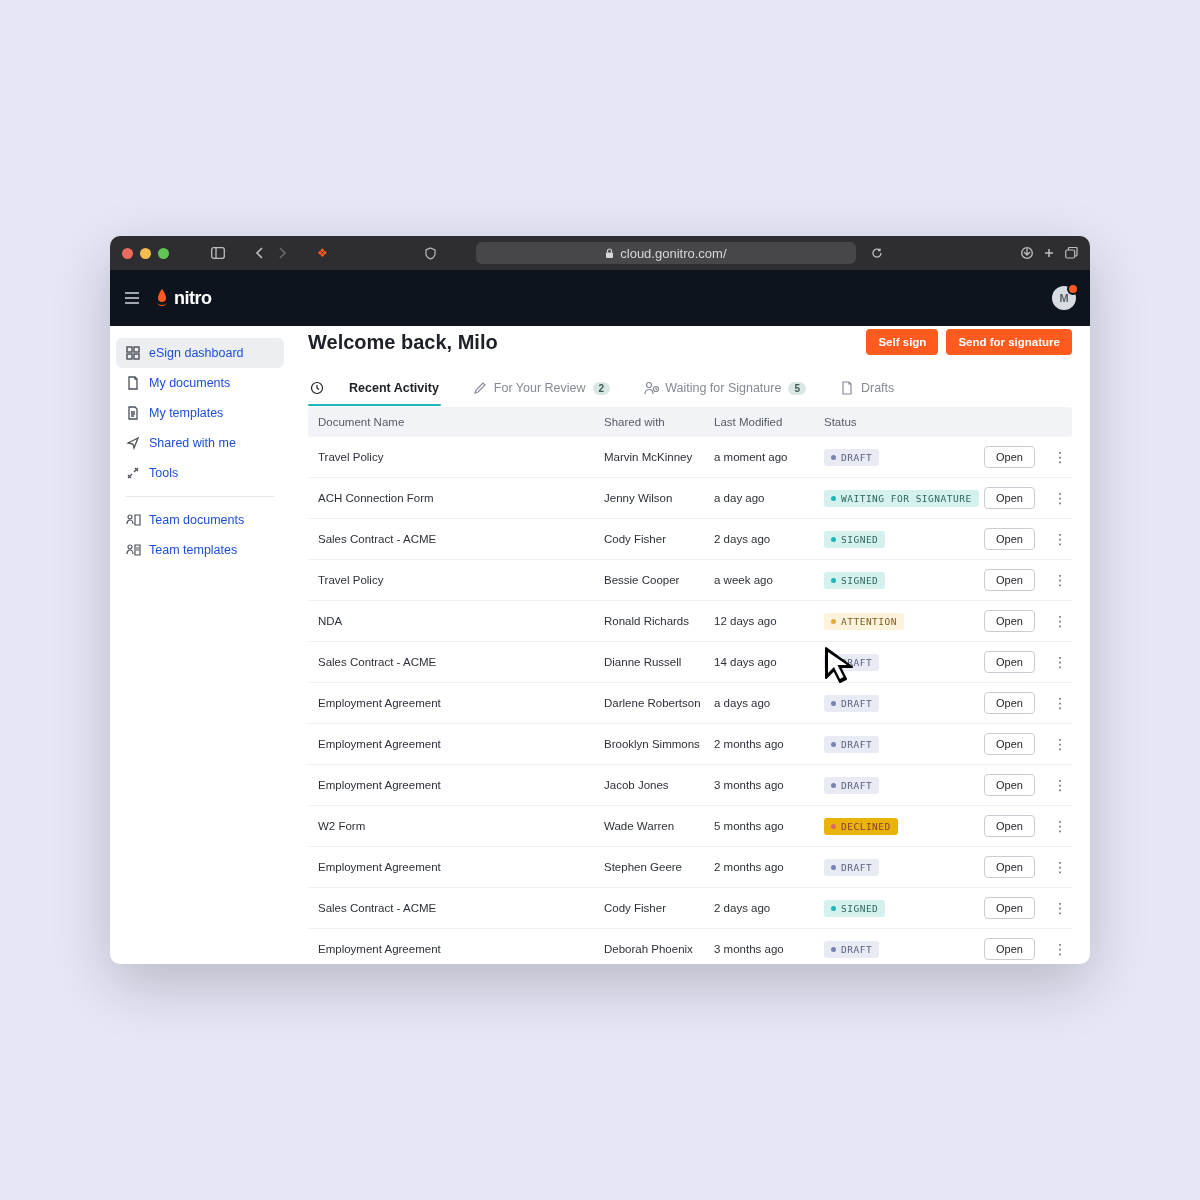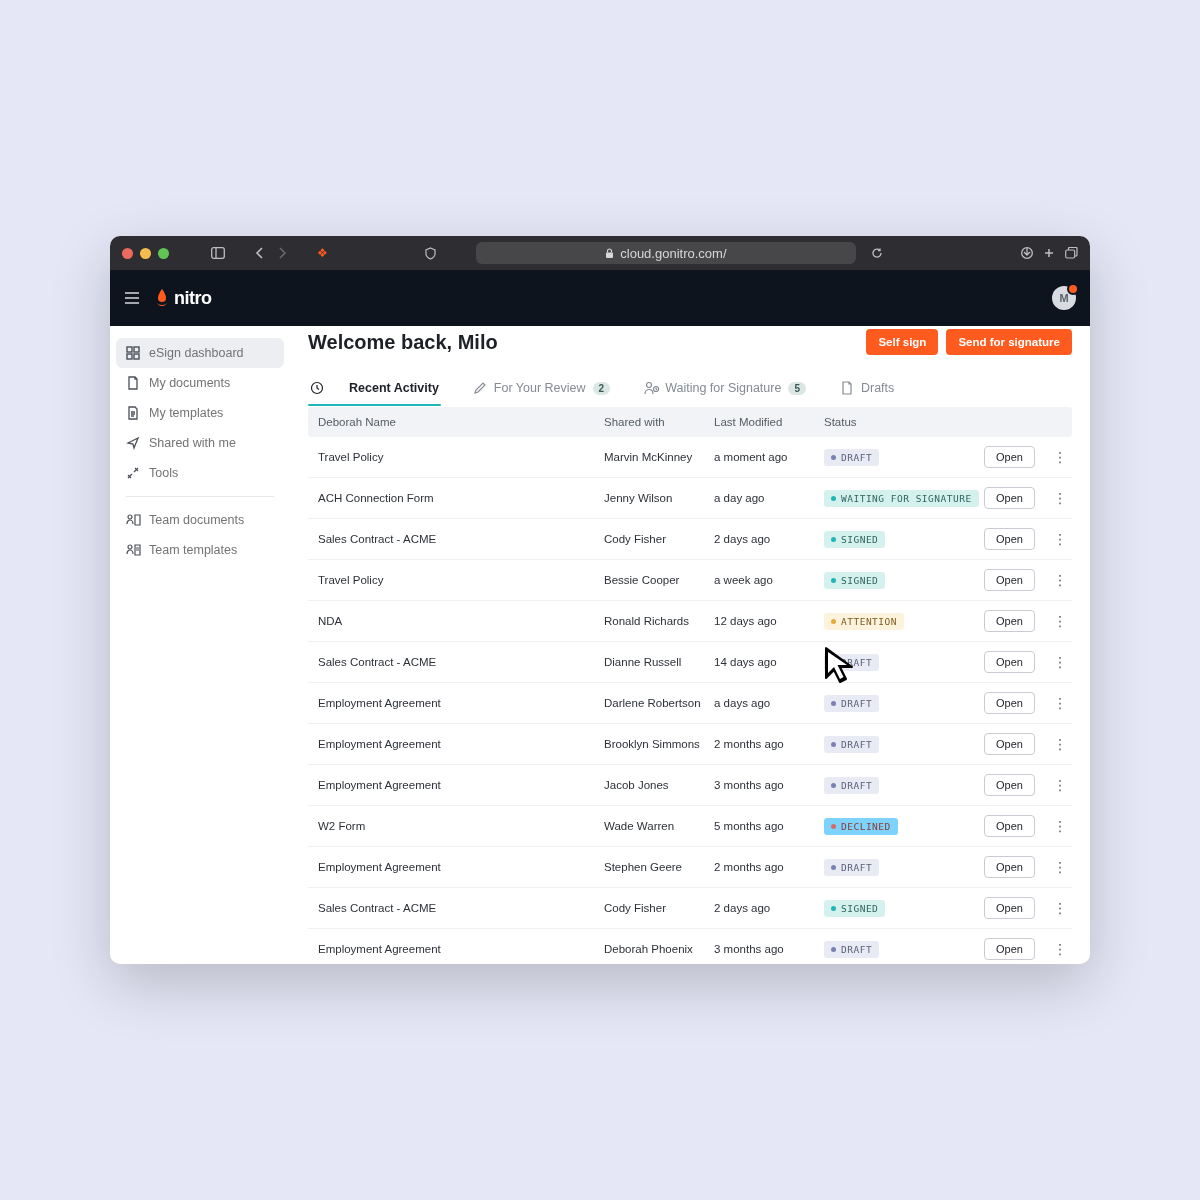--- a/index.html
+++ b/index.html
@@ -41,21 +41,21 @@
 .avatar {
   width:24px; height:24px; border-radius:50%; background:#d9dbe3; color:#5a5f6a;
   display:flex; align-items:center; justify-content:center; font-size:11px; font-weight:600;
   margin-left:auto; position:relative;
 }
 .avatar::after{content:""; width:8px; height:8px; border-radius:50%; background:#ff5b1f; border:2px solid #0d141e; position:absolute; top:-3px; right:-3px;}
 .content { flex:1; display:flex; overflow:hidden;}
 .sidebar { width:180px; padding: 12px 6px; }
 .side-item {
   display:flex; align-items:center; gap:9px; padding: 8px 10px; border-radius:6px;
-  font-size:12.5px; color:#737373; cursor:pointer;
+  font-size:12.5px; color:#1d4ed8; cursor:pointer;
 }
 .side-item.active { background:#eceef2; font-weight:500;}
 .side-icon { width:14px; height:14px; color:#4b5059; flex-shrink:0;}
 .side-divider { height:1px; background:#e5e7eb; margin: 8px 10px; }
 .main { flex:1; padding: 3px 18px 14px 18px; overflow:auto;}
 .head-row { display:flex; align-items:center; margin-bottom: 20px;}
 .welcome { font-size:20px; font-weight:600; color:#1d2026;}
 .head-btns { margin-left:auto; display:flex; gap:8px;}
 .btn-orange {
   background:#ff5b1f; color:#fff; border:none; padding:7px 12px; border-radius:4px;
@@ -85,21 +85,21 @@
 .status {
   display:inline-flex; align-items:center; gap:5px;
   font-family: ui-monospace, Menlo, monospace; font-size:9.5px; letter-spacing:0.5px;
   padding:3px 7px; border-radius:3px;
 }
 .status .dot{width:5px; height:5px; border-radius:50%;}
 .status.draft{background:#e9ebf4; color:#5a5f7a;} .status.draft .dot{background:#7a82b3;}
 .status.waiting{background:#d5f1ee; color:#2e6560;} .status.waiting .dot{background:#1fb6b8;}
 .status.signed{background:#d5f1ee; color:#2e6560;} .status.signed .dot{background:#1fb6b8;}
 .status.attention{background:#fdf3dc; color:#7a5c1f;} .status.attention .dot{background:#e6a93c;}
-.status.declined{background:#7dd3fc; color:#8a3a36;} .status.declined .dot{background:#d86b64;}
+.status.declined{background:#eab308; color:#8a3a36;} .status.declined .dot{background:#d86b64;}
 .btn-open {
   background:#fff; border:1px solid #c9ccd2; border-radius:4px; padding:4px 11px;
   font-size:11px; font-weight:400; cursor:pointer; color:#1d2026;
 }
 .kebab { color:#5a5f6a; cursor:pointer; font-size:14px; line-height:1; padding:0 2px;}
 .cursor-overlay{
   position:fixed; left:820px; top:644px; pointer-events:none;
 }
 svg{display:block;}
 </style>
@@ -315,21 +315,21 @@
                 <path d="M3 1 H9 L11 3 V13 H3 Z"></path>
                 <path d="M9 1 V3 H11"></path>
               </svg>
           </span>
           <span>Drafts</span>
         </div>
       </div>
 
       <div class="table">
         <div class="thead">
-          <div class="c-name">Deborah Name</div>
+          <div class="c-name">Document Name</div>
           <div class="c-shared">Shared with</div>
           <div class="c-mod">Last Modified</div>
           <div class="c-status">Status</div>
           <div class="c-act"></div>
         </div>
         <div id="tbody">
             <div class="trow">
               <div class="c-name">Travel Policy</div>
               <div class="c-shared">Marvin McKinney</div>
               <div class="c-mod">a moment ago</div>

